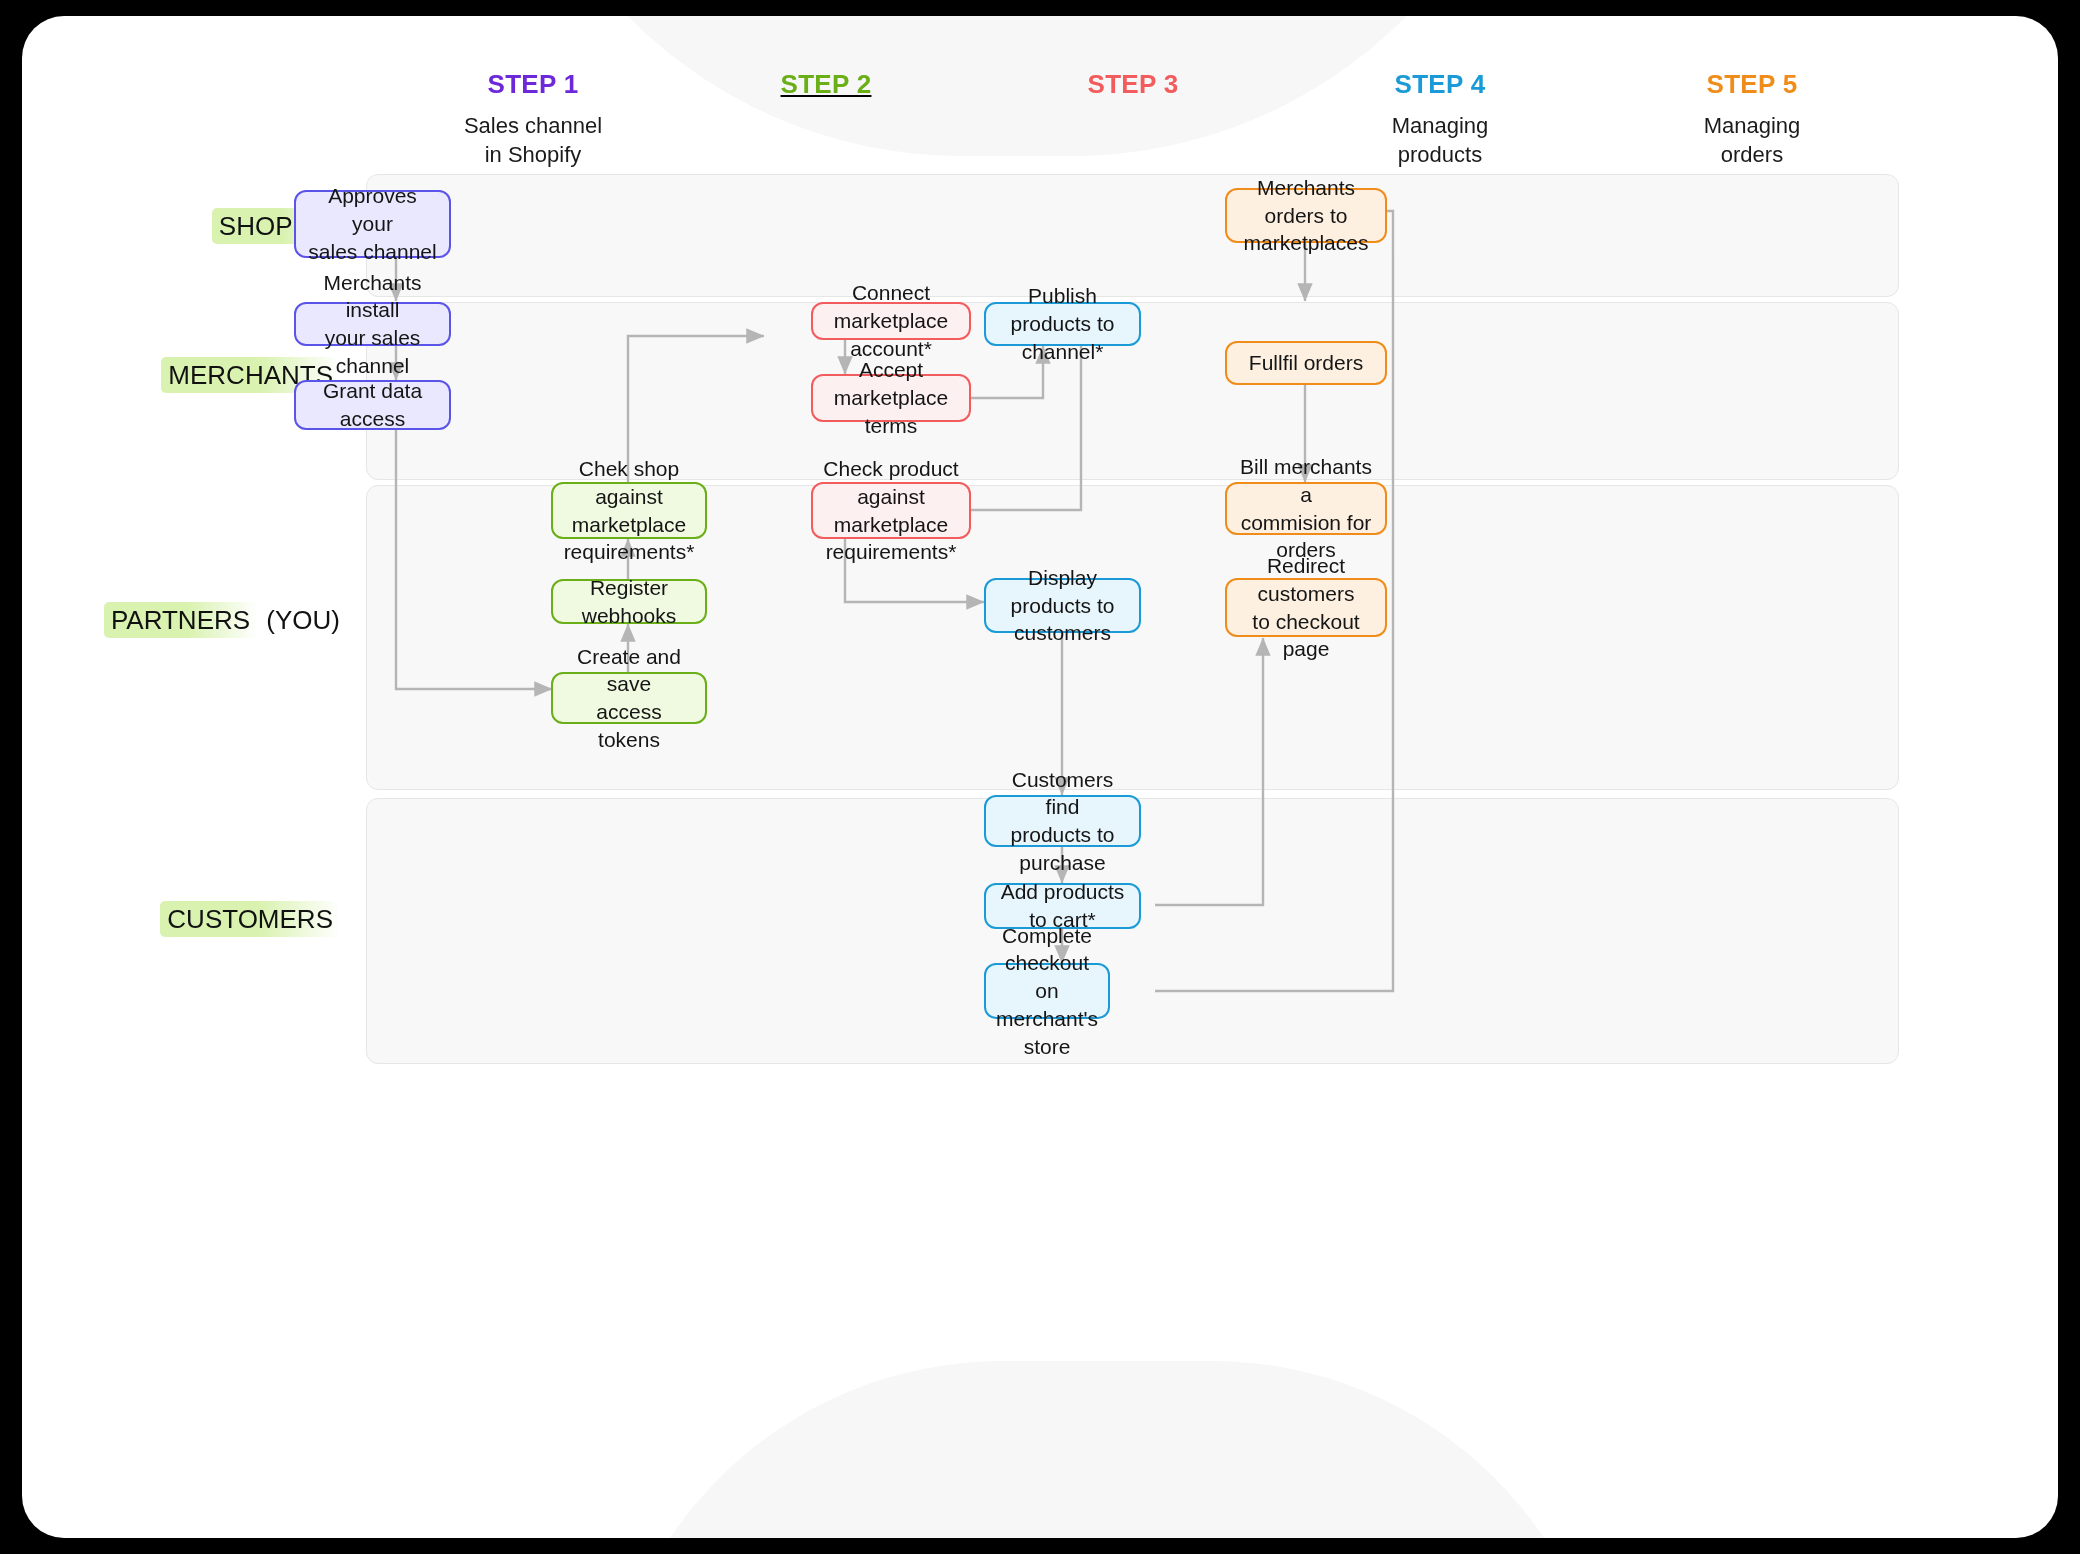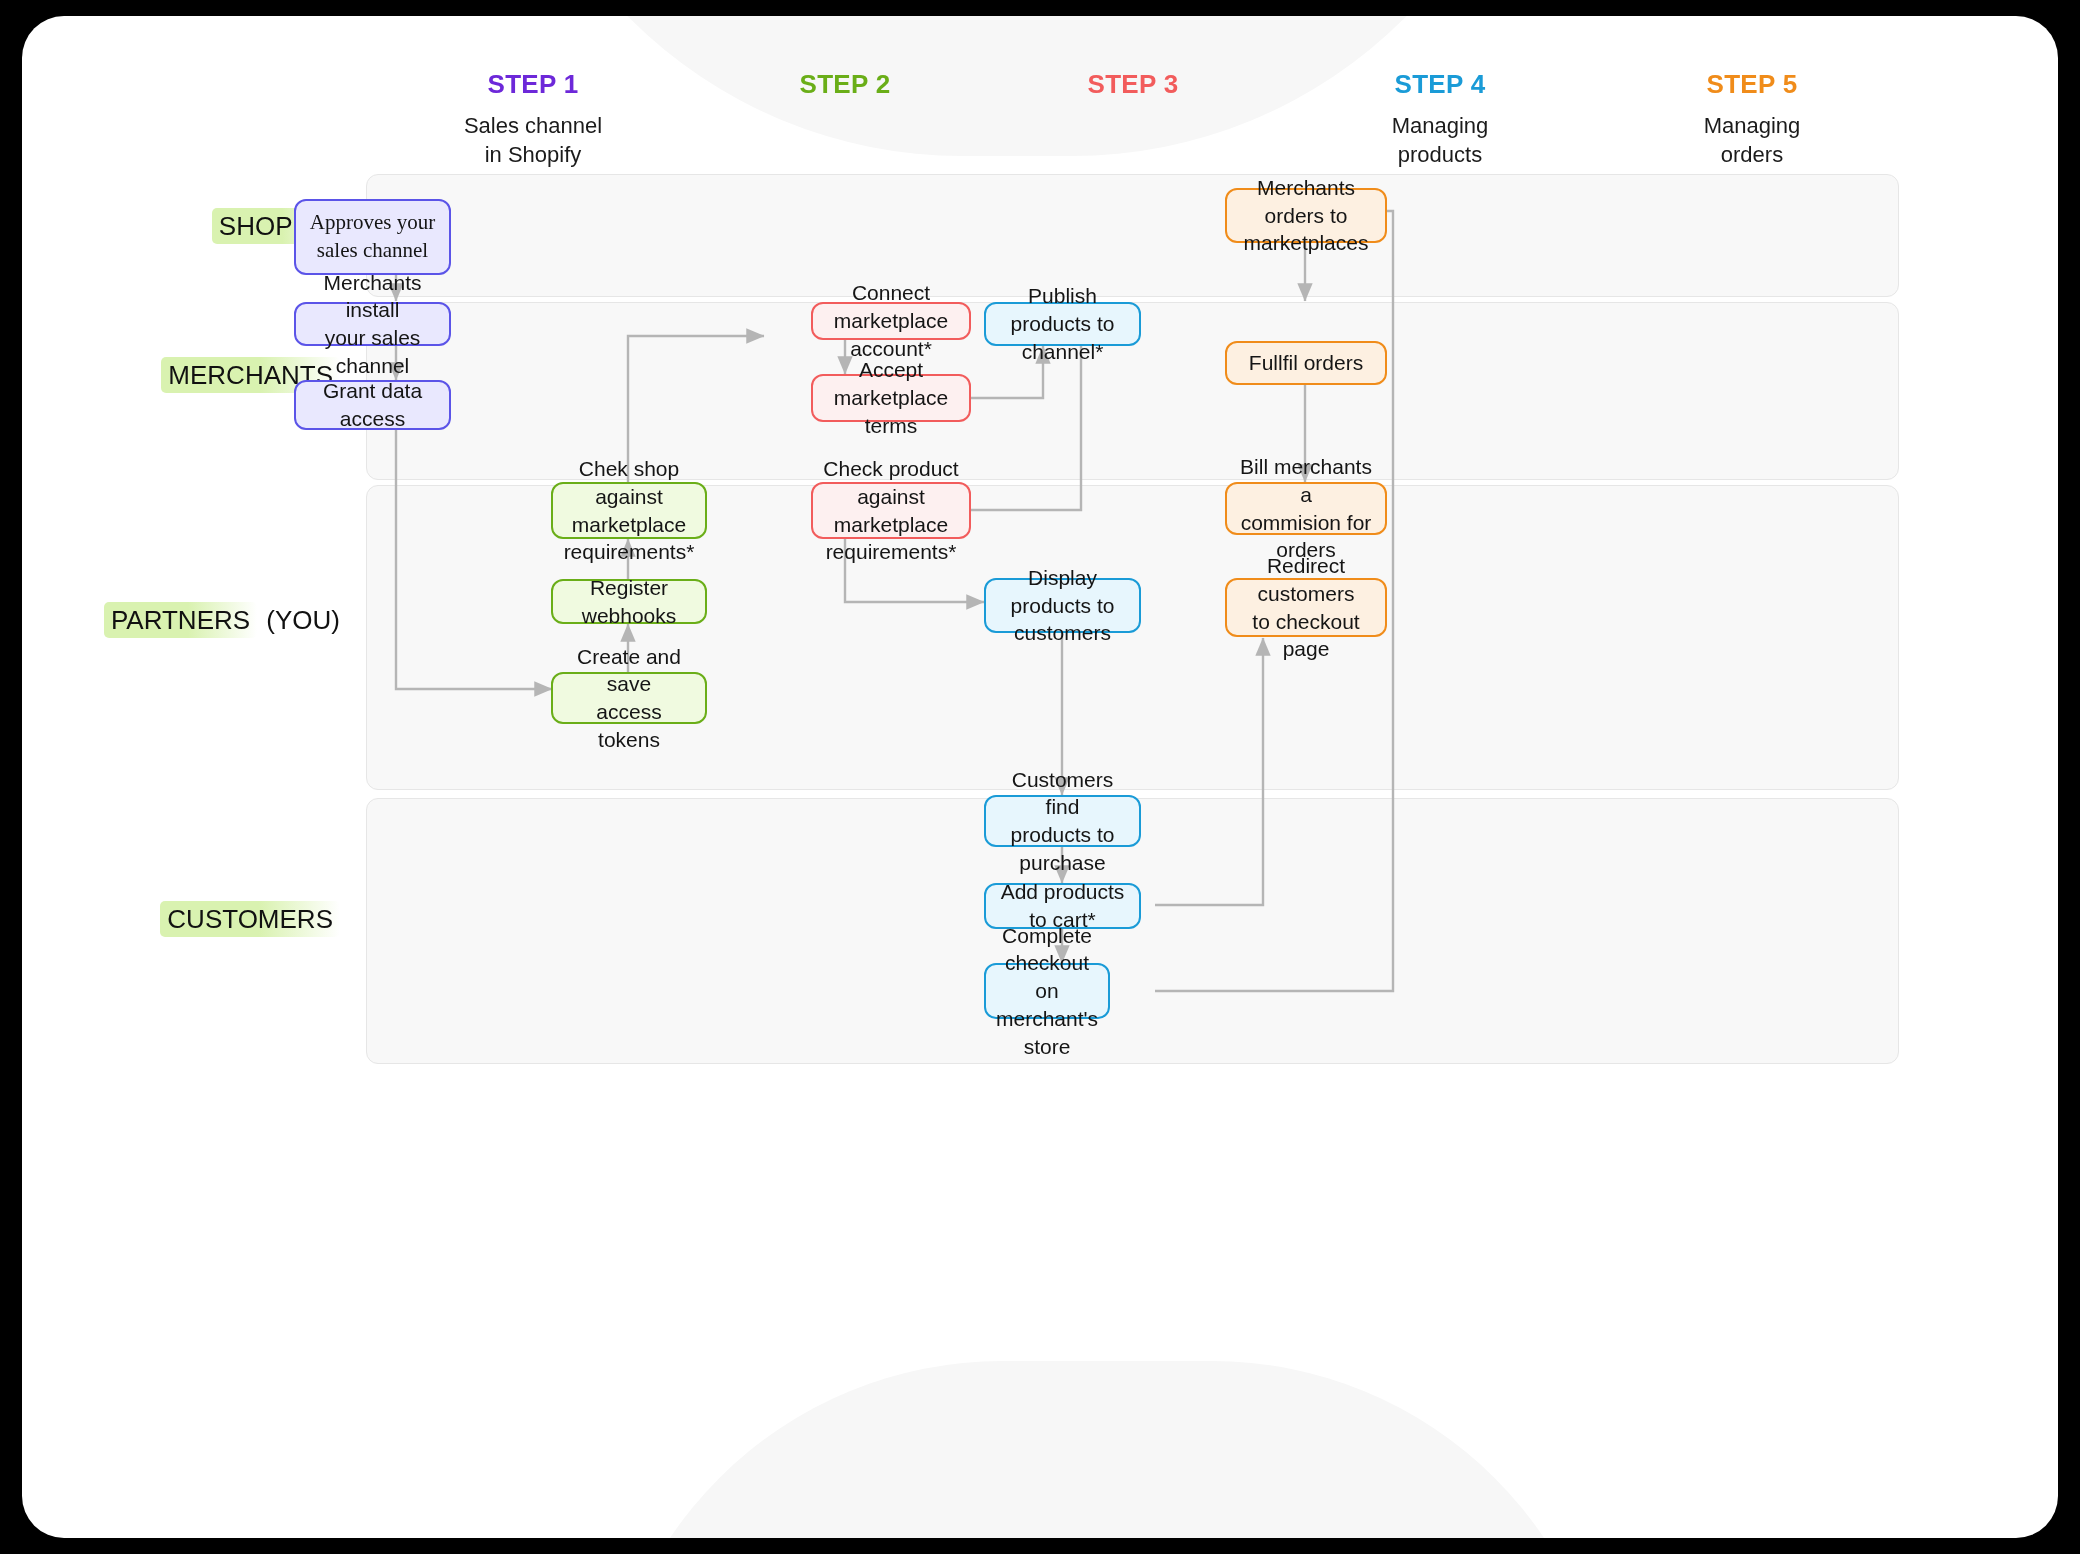--- a/index.html
+++ b/index.html
@@ -58,21 +58,21 @@
 <div id="frame">
 
   <div class="blob" id="blob-top"></div>
   <div class="blob" id="blob-bottom"></div>
 
   <div class="step-head" style="left:361px; top:53px;">
     <div class="step-kicker" style="color:#6d28d9">STEP 1</div>
     <div class="step-sub" style="white-space:pre-line">Sales channel
 in Shopify</div>
   </div>
-  <div class="step-head" style="left:673px; top:53px;">
+  <div class="step-head" style="left:654px; top:53px;text-decoration:underline;">
     <div class="step-kicker" style="color:#6aae18">STEP 2</div>
   </div>
   <div class="step-head" style="left:961px; top:53px;">
     <div class="step-kicker" style="color:#f25c5c">STEP 3</div>
   </div>
   <div class="step-head" style="left:1268px; top:53px;">
     <div class="step-kicker" style="color:#1a9bd7">STEP 4</div>
     <div class="step-sub" style="white-space:pre-line">Managing
 products</div>
   </div>
@@ -137,21 +137,21 @@
       <path d="M1133,889 L1241,889 L1241,622" marker-end="url(#ah)"></path>
 
       <path d="M1133,975 L1371,975 L1371,195 L1344,195" marker-end="url(#ah)"></path>
 
       <path d="M1283,223 L1283,285" marker-end="url(#ah)"></path>
 
       <path d="M1283,330 L1283,466" marker-end="url(#ah)"></path>
     </g>
   </svg>
 
-  <div class="node n-purple" style="left:272px; top:183px; width:157px; height:76px; white-space:pre-line;font-family:Liberation Serif, serif;">Approves your
+  <div class="node n-purple" style="left:272px; top:174px; width:157px; height:68px; white-space:pre-line;">Approves your
 sales channel</div>
   <div class="node n-orange" style="left:1203px; top:172px; width:162px; height:55px; white-space:pre-line;">Merchants orders to
 marketplaces</div>
 
   <div class="node n-purple" style="left:272px; top:286px; width:157px; height:44px; white-space:pre-line;">Merchants install
 your sales channel</div>
   <div class="node n-purple" style="left:272px; top:364px; width:157px; height:50px; white-space:pre-line;">Grant data access</div>
   <div class="node n-red" style="left:743px; top:286px; width:160px; height:38px; white-space:pre-line;">Connect marketplace
 account*</div>
   <div class="node n-red" style="left:743px; top:358px; width:160px; height:48px; white-space:pre-line;">Accept marketplace

